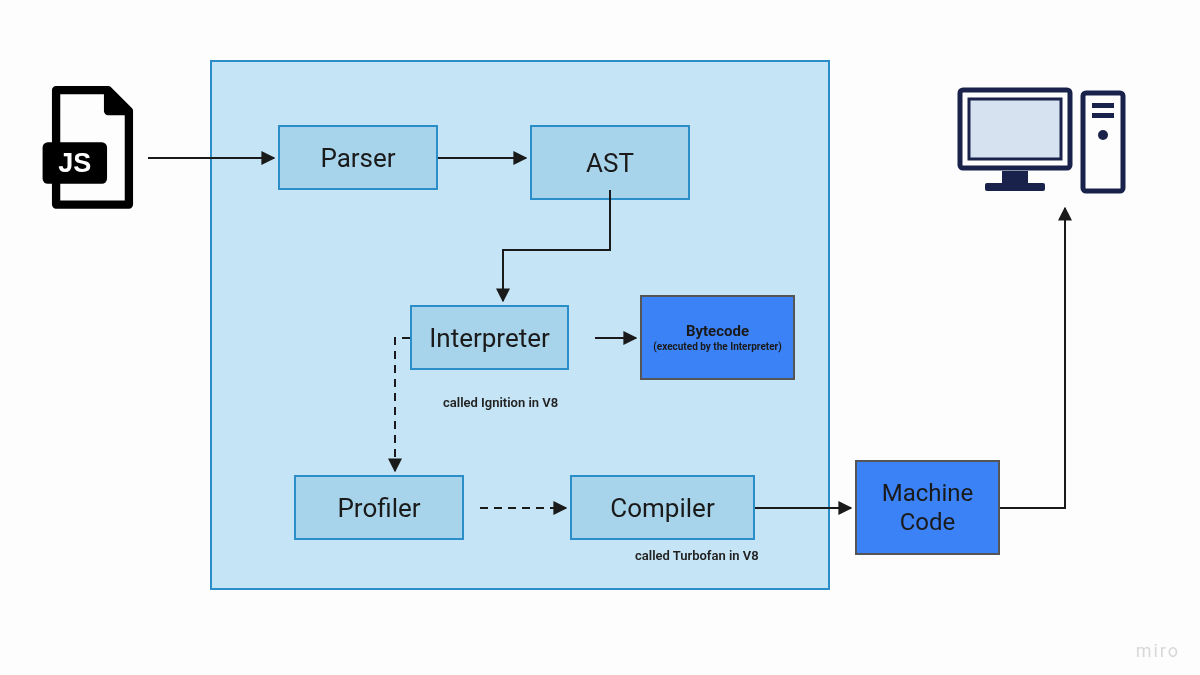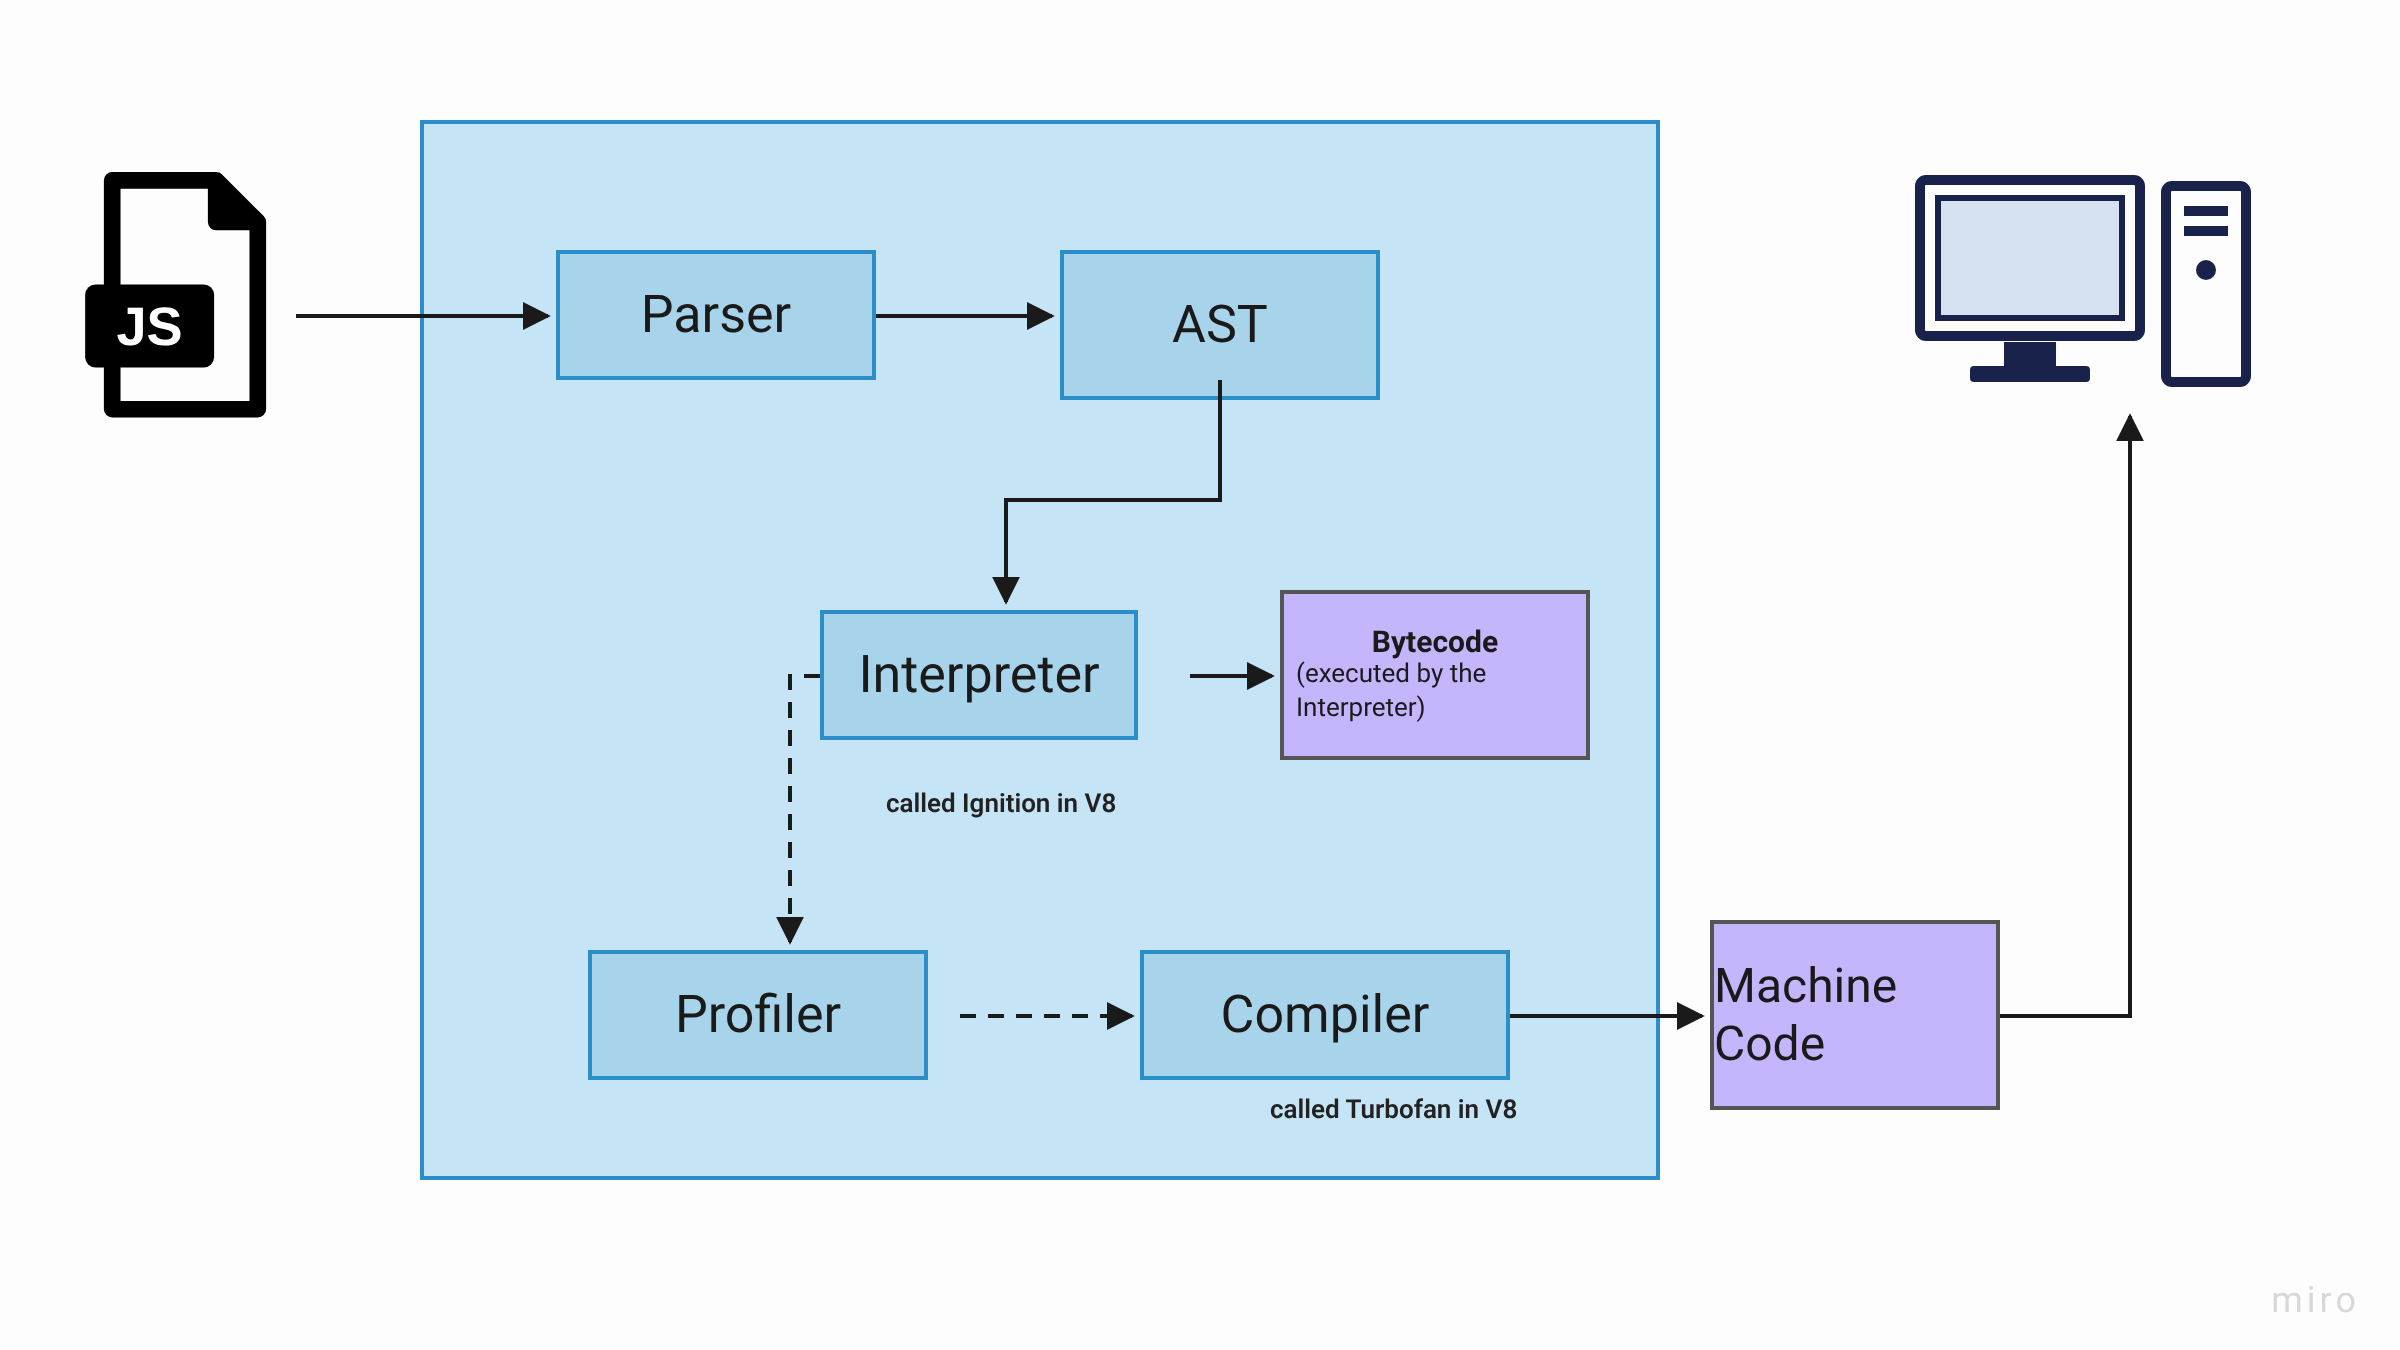--- a/index.html
+++ b/index.html
@@ -18,40 +18,40 @@
     width: 620px;
     height: 530px;
     background: #c5e4f5;
     border: 2px solid #2b8ec8;
   }
   .box {
     position: absolute;
     display: flex;
     align-items: center;
     justify-content: center;
-    text-align: left;
+    text-align: center;
     font-size: 26px;
     color: #1a1a1a;
   }
   .blue-box {
     background: #a7d4ea;
     border: 2px solid #2b8ec8;
   }
   .grey-box {
-    background: #c4b5fd;
+    background: #3b82f6;
     border: 2px solid #555;
   }
   .caption {
     position: absolute;
     font-size: 13px;
     color: #222;
     font-weight: 600;
   }
   .bytecode-title { font-weight: 700; font-size: 15px; }
-  .bytecode-sub { font-size: 13px; font-weight: 400; line-height: 1.3; }
+  .bytecode-sub { font-size: 10px; font-weight: 700; line-height: 1.3; }
   .watermark {
     position: absolute;
     right: 20px;
     bottom: 14px;
     font-size: 18px;
     color: #d8d8d8;
     letter-spacing: 2px;
     font-weight: 400;
   }
   svg.arrows {

